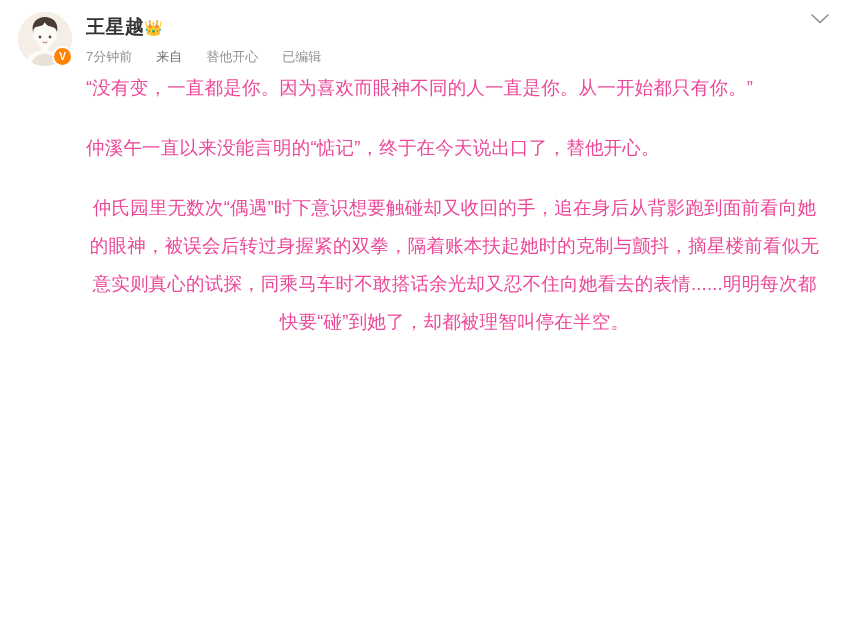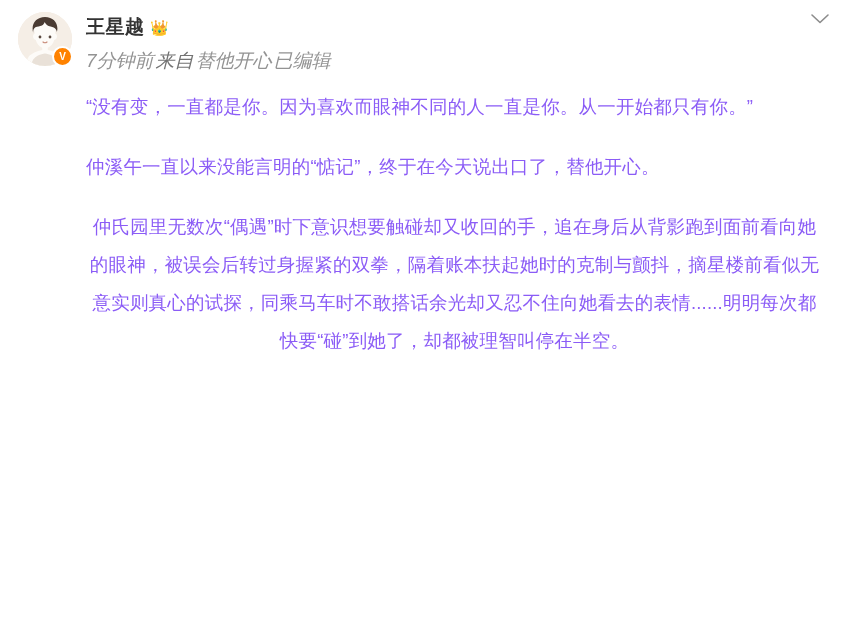--- a/index.html
+++ b/index.html
@@ -60,42 +60,40 @@
   }
   .header-text {
     margin-left: 14px;
     padding-top: 4px;
     flex: 1 1 auto;
     min-width: 0;
   }
   .name-row {
     display: flex;
     align-items: center;
-    gap: 6px;
   }
   .username {
     font-size: 19px;
     font-weight: bold;
     color: #333333;
     letter-spacing: 0.5px;
   }
   .crown-icon {
     font-size: 15px;
     line-height: 1;
     display: inline-block;
   }
   .meta-row {
     margin-top: 8px;
-    font-size: 19px;
+    font-size: 13px;
     color: #939393;
     display: flex;
     align-items: center;
-    gap: 2px;
+    gap: 24px;
     flex-wrap: nowrap;
-    font-style: italic;
   }
   .meta-source {
     color: #737373;
     text-align: center;
   }
   .meta-link {
     color: #939393;
   }
   .chevron {
     position: absolute;
@@ -103,26 +101,26 @@
     right: 18px;
     width: 26px;
     height: 26px;
     display: flex;
     align-items: center;
     justify-content: center;
     cursor: pointer;
   }
   .chevron svg { display:block; }
   .post-body {
-    margin-top: 14px;
+    margin-top: 3px;
     padding-left: 68px;
     padding-right: 6px;
     font-size: 18.5px;
     line-height: 38px;
-    color: #8b5cf6;
+    color: #ec4899;
     letter-spacing: 0.2px;
   }
   .para {
     margin: 0 0 22px 0;
   }
   .para:last-child {
     margin-bottom: 0;
     text-align: center;
   }
 </style>

